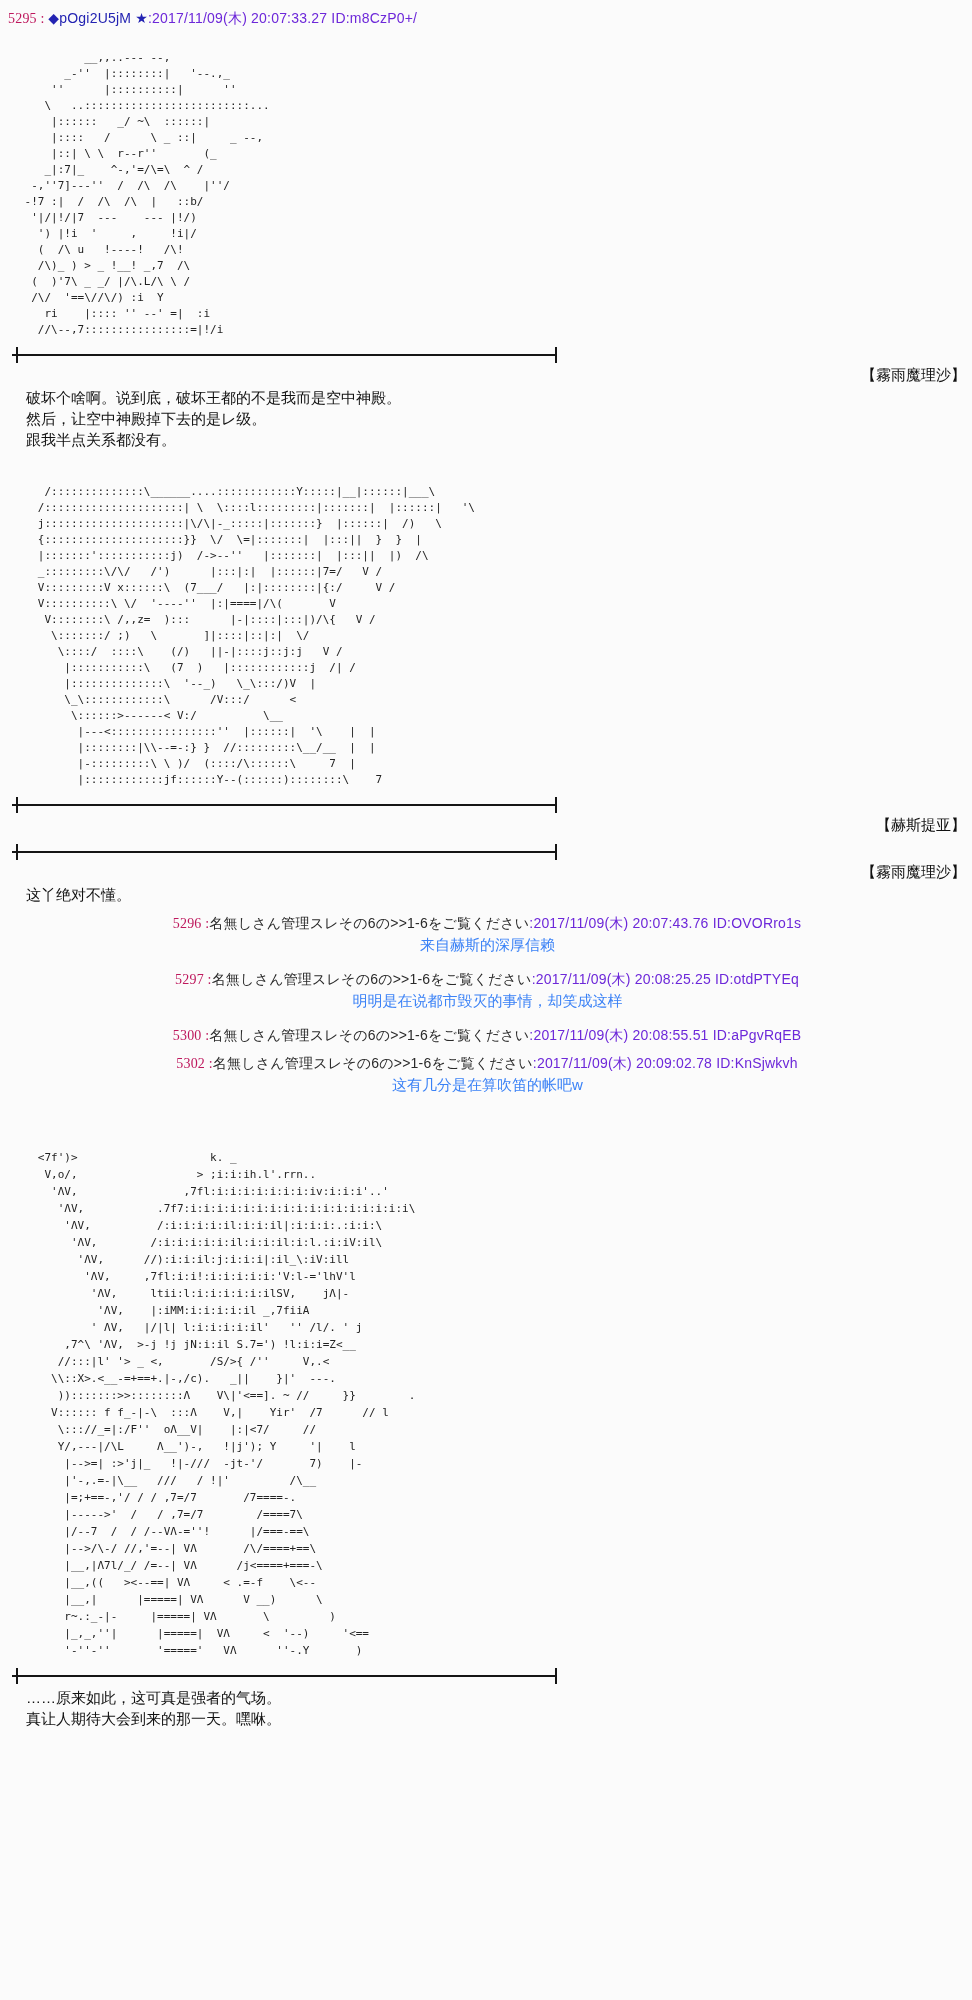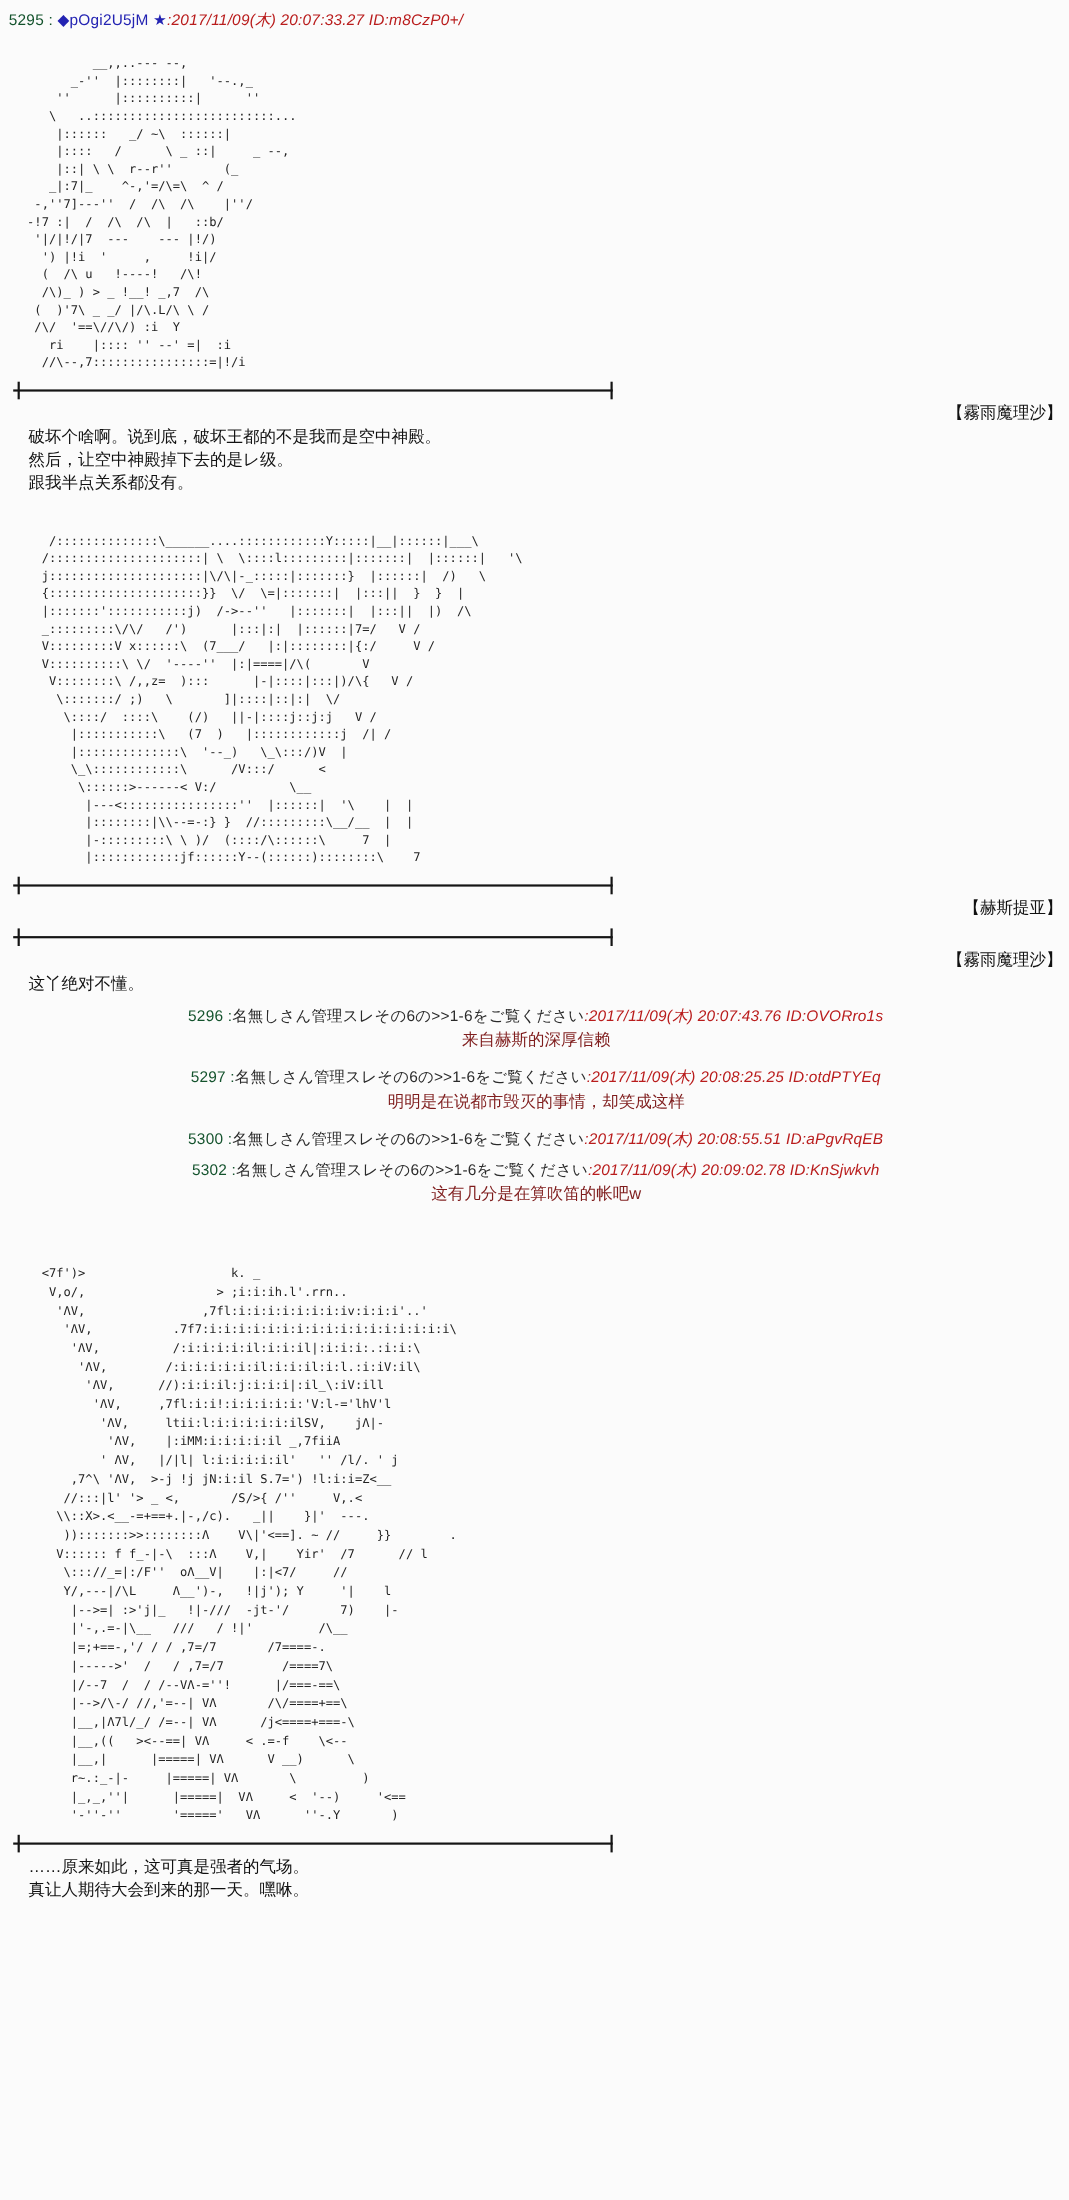--- a/index.html
+++ b/index.html
@@ -17,24 +17,24 @@
     overflow: hidden;
   }
   .post { margin: 0 0 6px 0; }
   .post-header {
     font-size: 14px;
     letter-spacing: 0.2px;
     margin: 6px 0 2px 0;
     color: #3a3a3a;
     white-space: nowrap;
   }
-  .pnum { color: #14532d; }
+  .pnum { color: #be185d; font-family: Liberation Serif, serif; }
   .trip-name { color: #2323b2; }
   .anon-name { color: #2a2a2a; }
-  .pmeta { color: #b91c1c; font-style: italic; }
+  .pmeta { color: #6d28d9; }
   pre.aa {
     font-family: "DejaVu Sans Mono", monospace;
     font-size: 11px;
     line-height: 16px;
     margin: 22px 0 10px 10px;
     color: #222;
     white-space: pre;
   }
   pre.aa-mid { margin-top: 34px; }
   pre.aa-big { line-height: 17px; margin-top: 30px; }
@@ -65,21 +65,21 @@
     font-size: 15px;
     line-height: 21px;
     padding-left: 18px;
     color: #111;
     white-space: pre-wrap;
     margin-bottom: 10px;
   }
   .reply { margin: 10px 0 4px 0; text-align: center; }
   .reply-body {
     font-size: 15px;
-    color: #7f1d1d;
+    color: #3b82f6;
     margin: 3px 0 16px 1px;
   }
   .tail-gap { height: 8px; }
 </style>
 </head>
 <body>
 
 <div class="thread">
 
   <section class="post">

